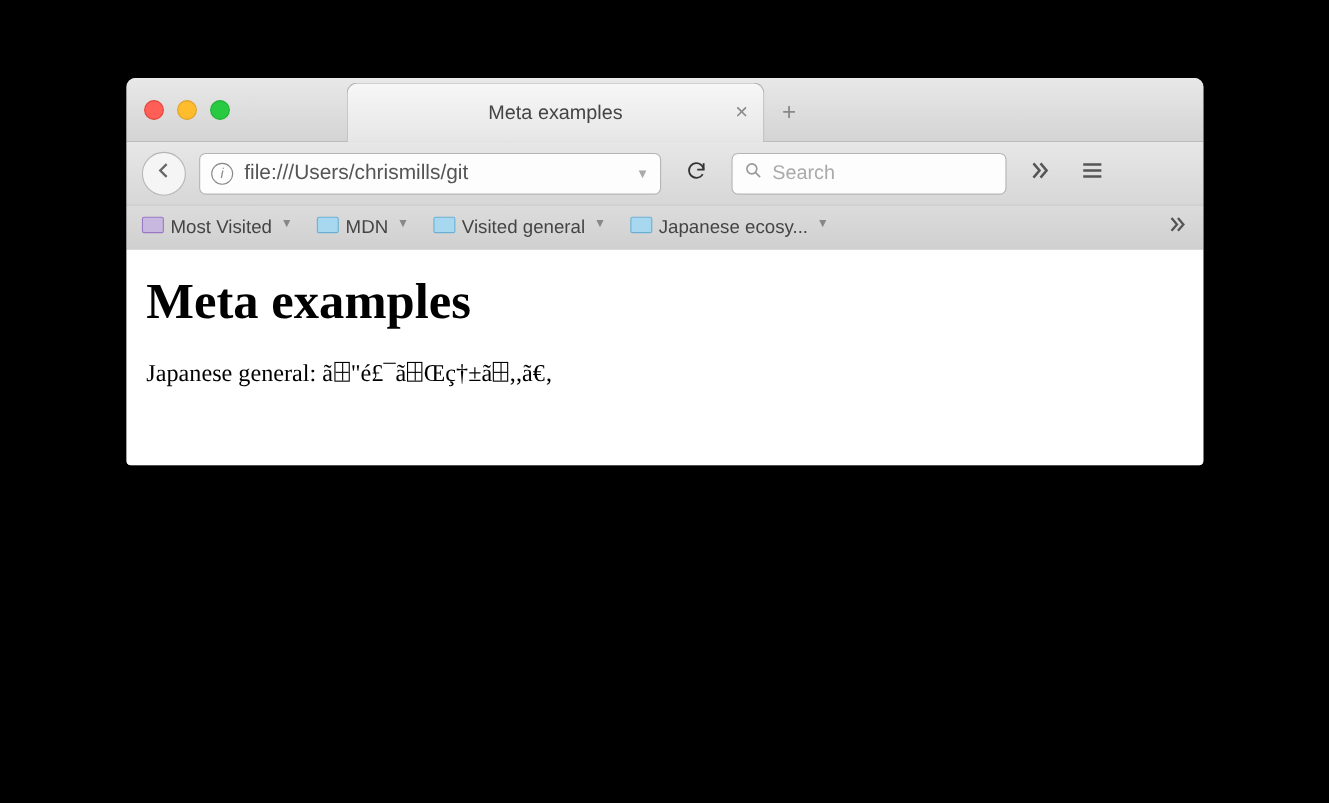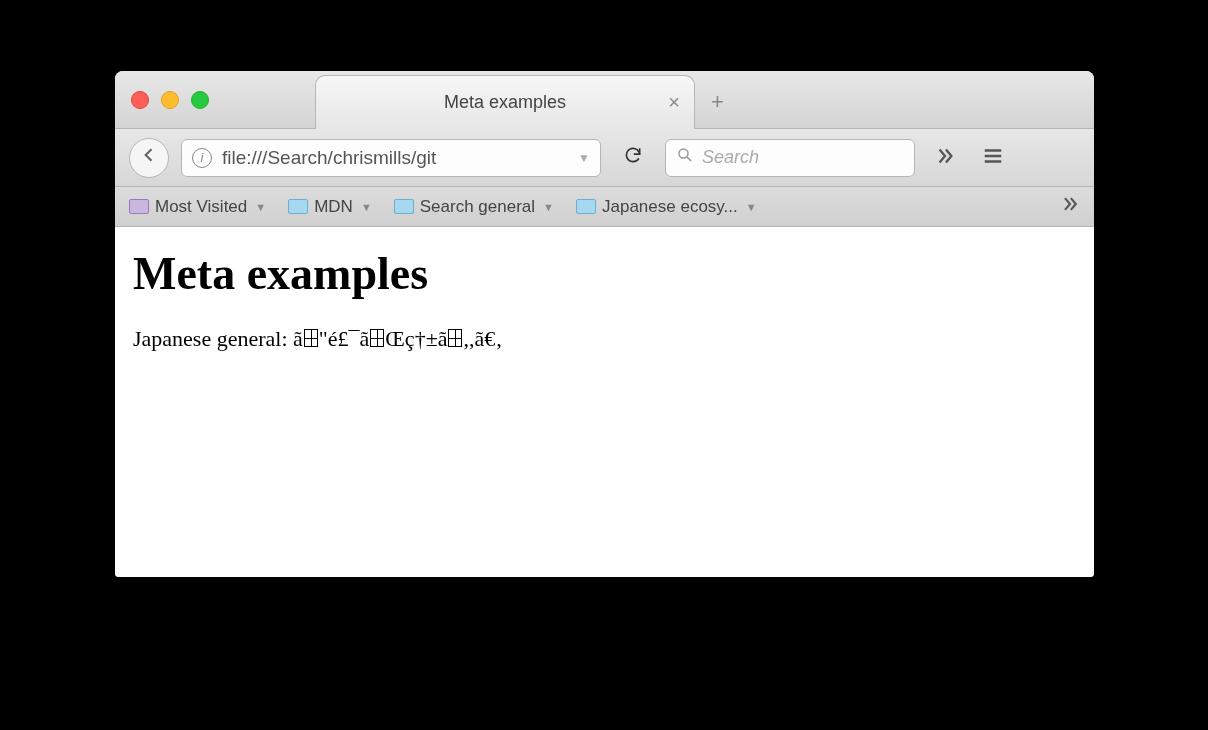--- a/index.html
+++ b/index.html
@@ -8,21 +8,21 @@
       width: 1208px;
       height: 730px;
       font-family: -apple-system, BlinkMacSystemFont, "Helvetica Neue", Arial, sans-serif;
       overflow: hidden;
     }
     .window {
       position: absolute;
       left: 115px;
       top: 71px;
       width: 979px;
-      height: 506px;
+      height: 352px;
       background: #fff;
       border-radius: 8px 8px 4px 4px;
       box-shadow: 0 20px 60px rgba(0,0,0,0.6);
       overflow: hidden;
       display: flex;
       flex-direction: column;
     }
     .titlebar {
       height: 58px;
       background: linear-gradient(to bottom, #e8e8e8 0%, #d4d4d4 100%);
@@ -161,21 +161,20 @@
       color: #999;
       font-size: 18px;
     }
     .search-input {
       border: none;
       outline: none;
       background: transparent;
       font-size: 18px;
       color: #555;
       width: 100%;
-      font-style: italic;
     }
     .search-input::placeholder { color: #aaa; }
     .overflow-btn, .hamburger-btn {
       width: 36px;
       height: 36px;
       display: flex;
       align-items: center;
       justify-content: center;
       color: #555;
       cursor: pointer;
@@ -187,21 +186,20 @@
       border-bottom: 1px solid #b5b5b5;
       display: flex;
       align-items: center;
       padding: 0 14px;
       gap: 22px;
       font-size: 17px;
       color: #444;
     }
     .bookmark-item {
       display: flex;
-      align-items: center;
       gap: 6px;
       cursor: pointer;
       white-space: nowrap;
     }
     .folder-icon {
       width: 20px;
       height: 15px;
       background: #a8d8f0;
       border: 1px solid #6bb0d4;
       border-radius: 2px;
@@ -284,21 +282,21 @@
   <div class="toolbar">
     <div class="back-btn">
       <span>
         <svg viewBox="0 0 24 24" width="20" height="20" fill="none" stroke="#666" stroke-width="2.5">
             <path d="M15 5l-7 7 7 7"></path>
           </svg>
       </span>
     </div>
     <div class="urlbar">
       <span class="info-icon">i</span>
-      <span class="url-text">file:///Search/chrismills/git</span>
+      <span class="url-text">file:///Users/chrismills/git</span>
       <span class="dropdown-tri">▼</span>
     </div>
     <div class="reload-btn">
       <span>
         <svg viewBox="0 0 24 24" width="20" height="20" fill="none" stroke="#333" stroke-width="2">
             <path d="M20 11A8 8 0 1 0 12 20a8 8 0 0 0 7-4"></path>
             <path d="M20 4v7h-7"></path>
           </svg>
       </span>
     </div>
@@ -336,21 +334,21 @@
       <span>Most Visited</span>
       <span class="dropdown-caret">▼</span>
     </div>
     <div class="bookmark-item">
       <span class="folder-icon"></span>
       <span>MDN</span>
       <span class="dropdown-caret">▼</span>
     </div>
     <div class="bookmark-item">
       <span class="folder-icon"></span>
-      <span>Search general</span>
+      <span>Visited general</span>
       <span class="dropdown-caret">▼</span>
     </div>
     <div class="bookmark-item">
       <span class="folder-icon"></span>
       <span>Japanese ecosy...</span>
       <span class="dropdown-caret">▼</span>
     </div>
     <div class="bm-overflow">
       <span>
         <svg viewBox="0 0 24 24" width="20" height="20" fill="none" stroke="#555" stroke-width="2.5">

